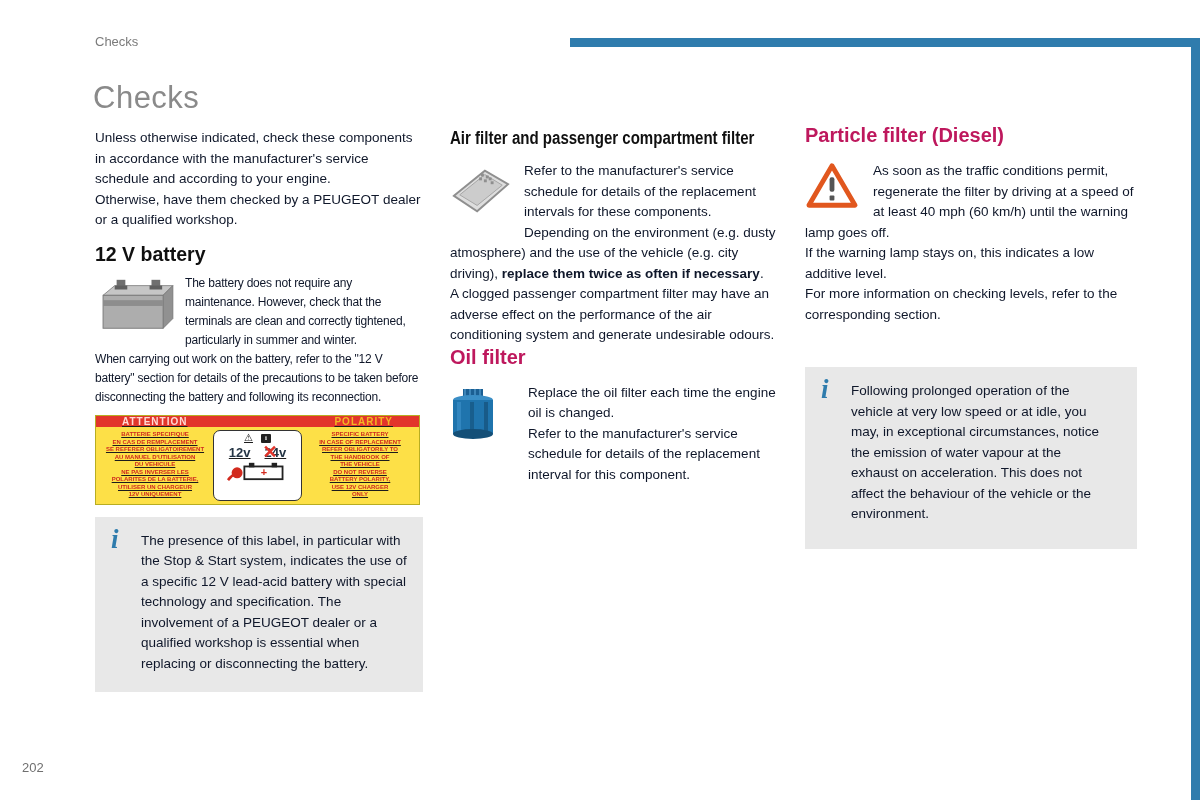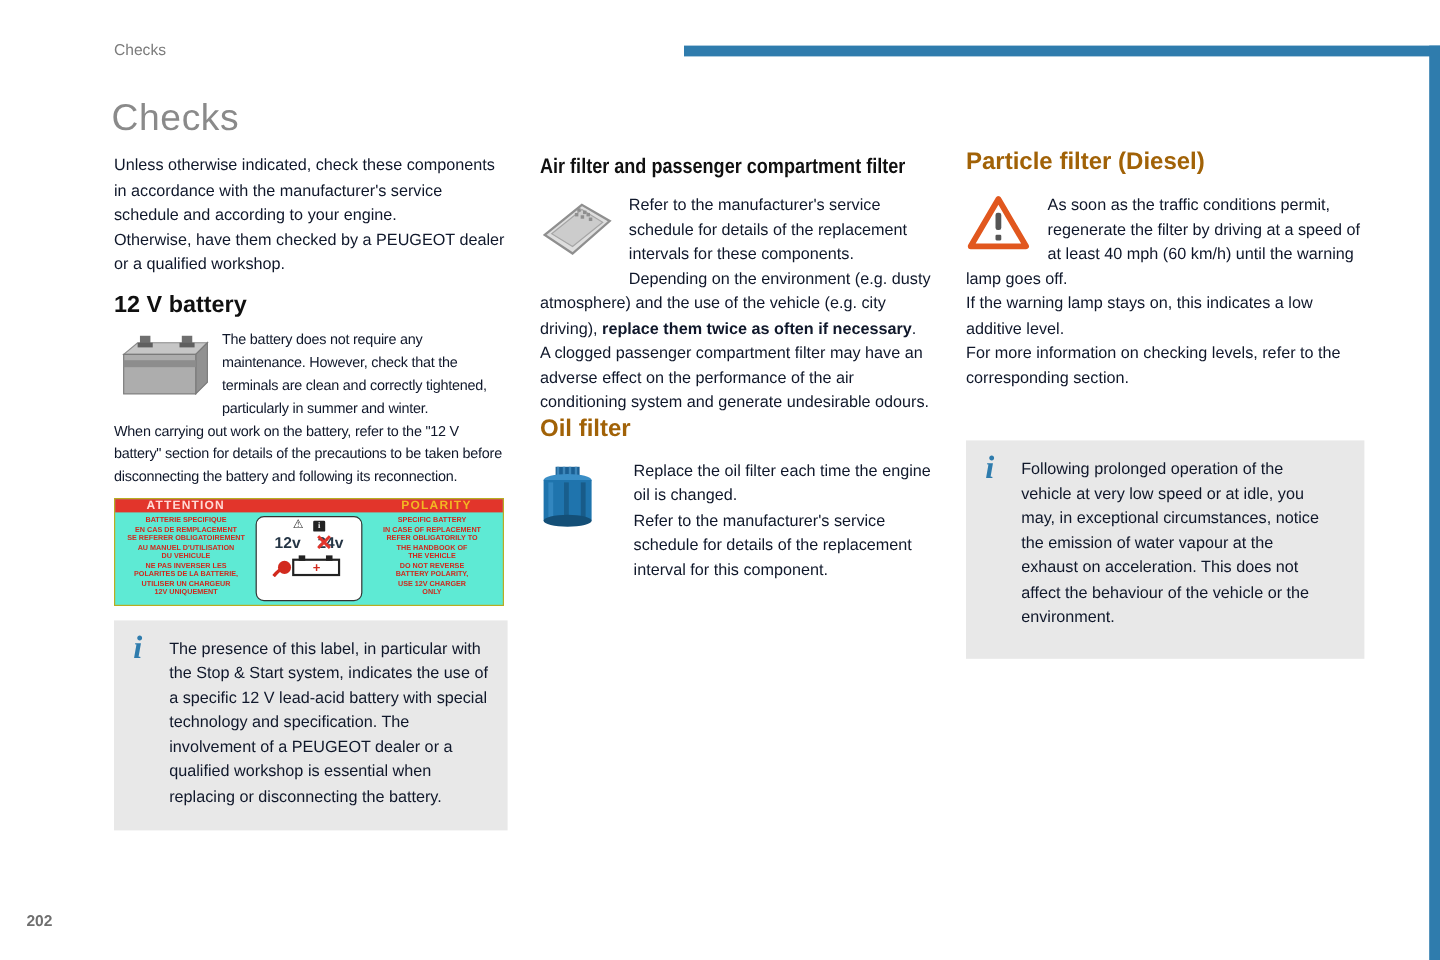--- a/index.html
+++ b/index.html
@@ -3,47 +3,47 @@
 <meta charset="utf-8">
 <style>
   * { box-sizing: border-box; margin: 0; padding: 0; }
   html,body { width:1200px; height:800px; background:#ffffff; }
   body { font-family:"Liberation Sans", sans-serif; color:#1c1c1c; }
   .page { position:relative; width:1200px; height:800px; background:#fff; overflow:hidden; }
 
   .breadcrumb { position:absolute; left:95px; top:34px; font-size:13px; color:#7b7b7b; }
   .top-bar { position:absolute; left:570px; top:38px; width:630px; height:9px; background:#2f7cad; }
   .right-bar { position:absolute; left:1191px; top:38px; width:9px; height:762px; background:#2f7cad; }
-  .page-number { position:absolute; left:22px; top:760px; font-size:13px; font-weight:bold; color:#6f6f6f; }
+  .page-number { position:absolute; left:22px; top:760px; font-size:13px; font-weight:normal; color:#6f6f6f; }
 
   .page-title { position:absolute; left:93px; top:80px; font-size:31px; font-weight:500; color:#8a8a8a; letter-spacing:0.5px; }
 
   .col { position:absolute; top:128px; }
   .col1 { left:95px; width:328px; }
   .col2 { left:450px; width:330px; }
   .col3 { left:805px; width:332px; top:124px; }
 
   p.body { font-size:13.5px; line-height:20.5px; color:#0f172a; }
   p.cond { font-size:12px; line-height:19px; letter-spacing:-0.2px; }
 
   h2.sec { font-size:19.5px; font-weight:bold; color:#101010; margin:12px 0 8px 0; }
   h2.sec-cond { font-size:17.5px; font-weight:bold; color:#101010; white-space:nowrap;
                 transform:scaleX(0.86); transform-origin:left center; margin:0 0 12px 0; }
-  h2.sec-big { font-size:20px; font-weight:bold; color:#a16207; margin:0 0 14px 0; }
+  h2.sec-big { font-size:20px; font-weight:bold; color:#be185d; margin:0 0 14px 0; }
 
   .media { overflow:visible; }
   .float-icon { float:left; }
   .batt-art { width:84px; height:72px; margin-right:6px; }
   .airf-art { width:64px; height:76px; margin-right:10px; }
   .tri-art  { width:56px; height:56px; margin-right:12px; }
 
   .oil-row { display:flex; align-items:flex-start; }
   .oil-art { width:78px; flex:0 0 78px; padding-top:4px; }
 
-  .warn-label { margin-top:8px; width:325px; height:90px; background:#5eead4; border:1px solid #b8ad22; display:flex; flex-direction:column; }
+  .warn-label { margin-top:8px; width:325px; height:90px; background:#fde047; border:1px solid #b8ad22; display:flex; flex-direction:column;text-decoration:underline; }
   .wl-header { height:15px; background:#e2352b; display:flex; align-items:center; justify-content:space-between; padding:0 26px; }
   .wl-att { font-size:10px; font-weight:bold; letter-spacing:1px; color:#ffd9d4; }
   .wl-warn { font-size:10px; font-weight:bold; letter-spacing:1px; color:#f2b723; }
   .wl-body { flex:1; display:flex; padding:3px 4px; }
   .wl-col { width:110px; display:flex; flex-direction:column; justify-content:space-between; padding:1px 0 2px 0; }
   .wl-small { font-size:6px; line-height:7.5px; white-space:pre-line; text-align:center; color:#cf2a1e; font-weight:bold; }
   .wl-center { flex:1; background:#ffffff; border:1.5px solid #333; border-radius:7px; margin:0 3px;
                display:flex; flex-direction:column; align-items:center; padding-top:1px; }
   .wl-icons { display:flex; gap:8px; align-items:center; height:12px; }
   .wl-tri { font-size:10px; line-height:10px; color:#222; }

